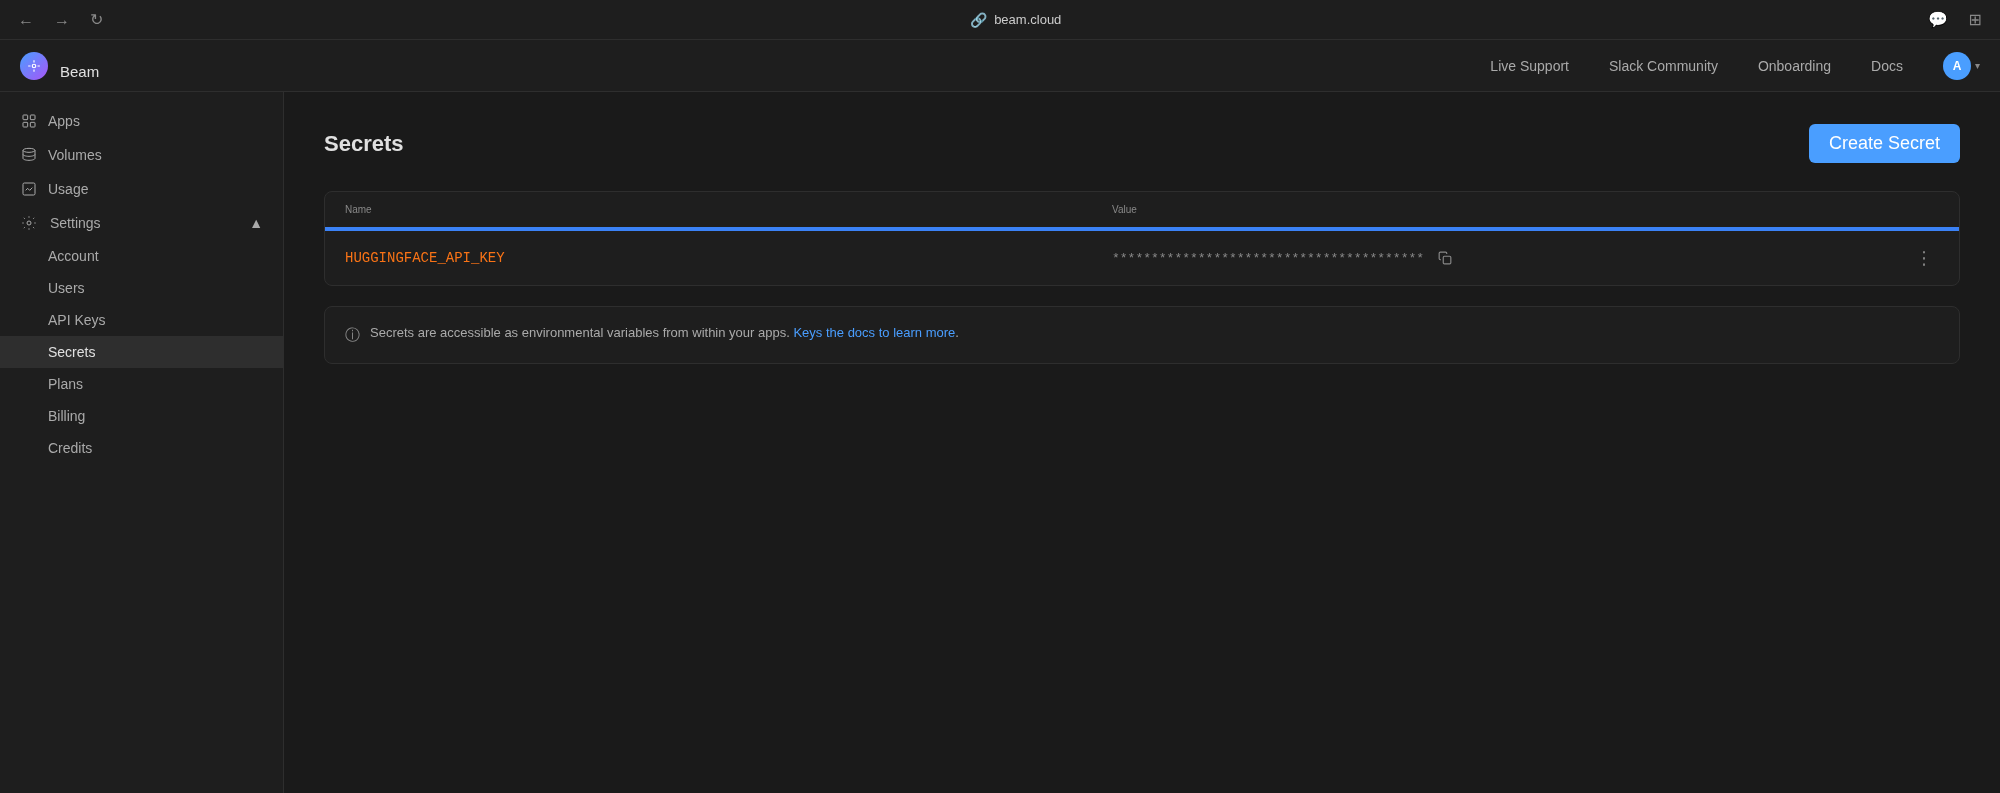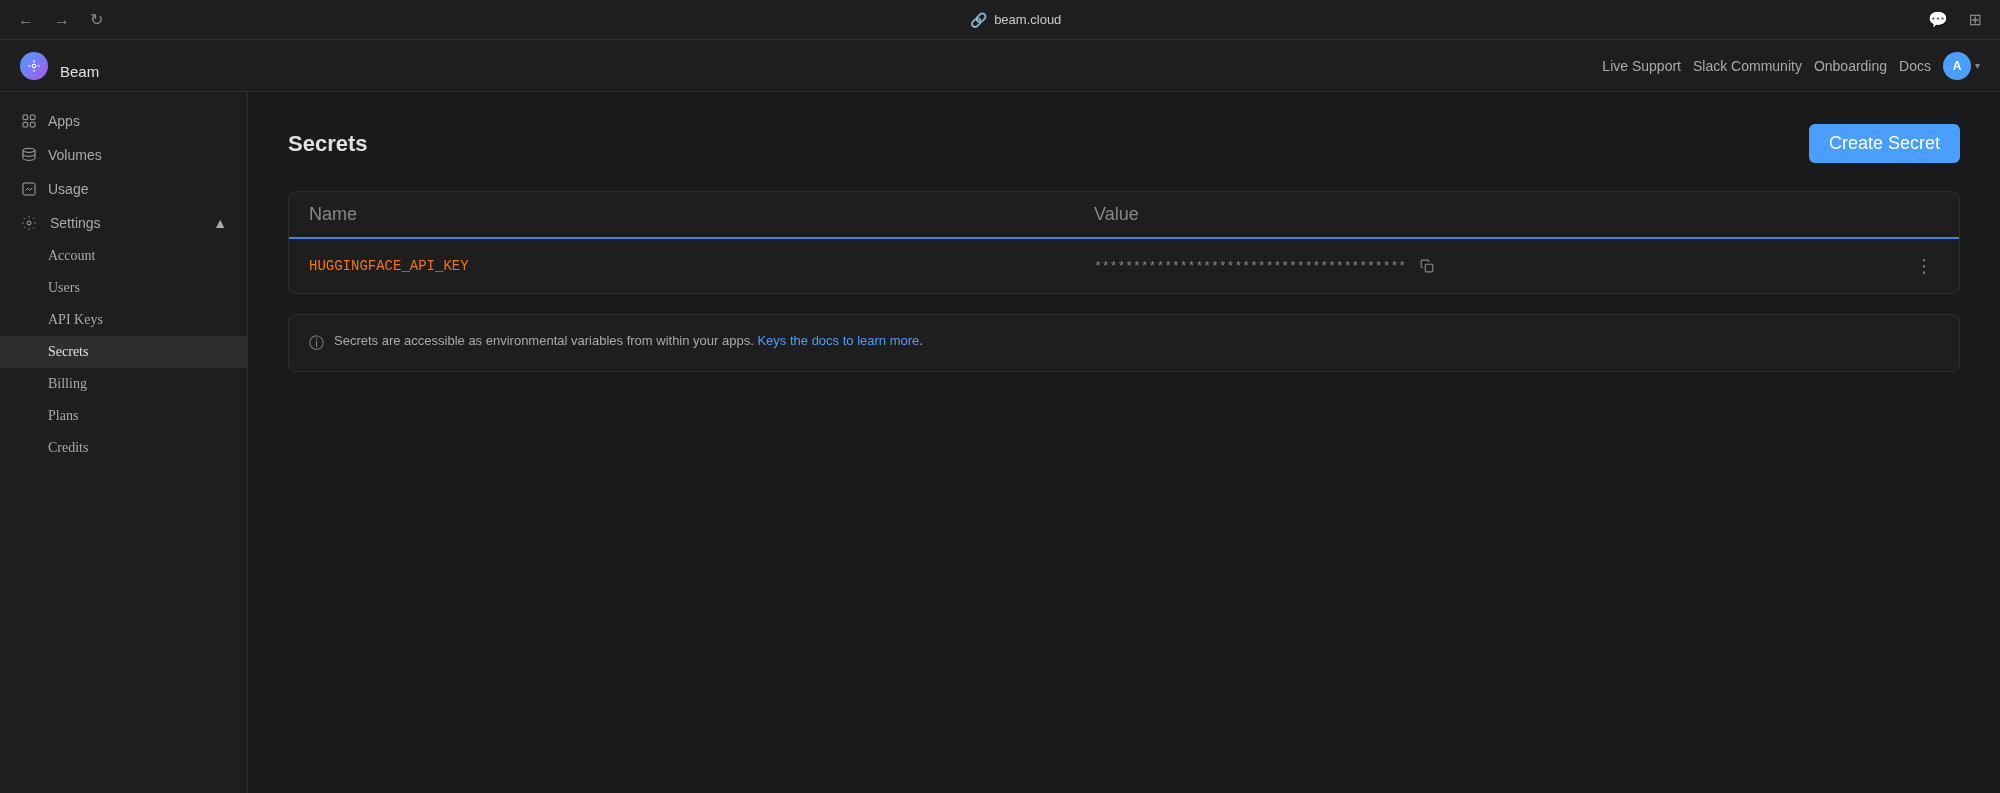--- a/index.html
+++ b/index.html
@@ -113,21 +113,21 @@
 
     .brand-name {
       font-size: 15px;
       font-weight: 500;
       color: #e0e0e0;
     }
 
     .navbar-right {
       display: flex;
       align-items: center;
-      gap: 12px;
+      gap: 40px;
     }
 
     .navbar-link {
       color: #aaa;
       text-decoration: none;
       font-size: 14px;
       cursor: pointer;
     }
 
     .user-avatar {
@@ -158,21 +158,21 @@
 
     
     .main-layout {
       display: flex;
       flex: 1;
       overflow: hidden;
     }
 
     
     .sidebar {
-      width: 248px;
+      width: 284px;
       background: #1e1e1e;
       border-right: 1px solid #2e2e2e;
       flex-shrink: 0;
       display: flex;
       flex-direction: column;
       padding: 12px 0;
       overflow-y: auto;
     }
 
     .sidebar-item {
@@ -216,21 +216,20 @@
       padding-left: 0;
     }
 
     .sidebar-sub-item {
       display: flex;
       align-items: flex-end;
       padding: 8px 20px 8px 48px;
       cursor: pointer;
       color: #aaa;
       font-size: 14px;
-      font-family: Liberation Serif, serif;
     }
 
     .sidebar-sub-item.active {
       background: #2e2e2e;
       color: #e0e0e0;
     }
 
     
     .content {
       flex: 1;
@@ -270,23 +269,23 @@
       border: 1px solid #2e2e2e;
       border-radius: 8px;
       overflow: hidden;
       margin-bottom: 20px;
     }
 
     .table-header {
       display: grid;
       grid-template-columns: 1fr 1fr 60px;
       padding: 12px 20px;
-      border-bottom: 2px solid #3b82f6;
-      color: #888;
-      font-size: 18px;
+      border-bottom: 4px solid #3b82f6;
+      color: #888;
+      font-size: 10px;
       font-weight: 500;
     }
 
     .table-row {
       display: grid;
       grid-template-columns: 1fr 1fr 60px;
       padding: 14px 20px;
       border-bottom: 1px solid #2a2a2a;
       align-items: center;
     }
@@ -474,24 +473,24 @@
       <div class="sidebar-sub-item">
         <span>Users</span>
       </div>
       <div class="sidebar-sub-item">
         <span>API Keys</span>
       </div>
       <div class="sidebar-sub-item active">
         <span>Secrets</span>
       </div>
       <div class="sidebar-sub-item">
+        <span>Plans</span>
+      </div>
+      <div class="sidebar-sub-item">
         <span>Billing</span>
-      </div>
-      <div class="sidebar-sub-item">
-        <span>Plans</span>
       </div>
       <div class="sidebar-sub-item">
         <span>Credits</span>
       </div>
     </div>
 
   </div>
 
   <div class="content">
 

